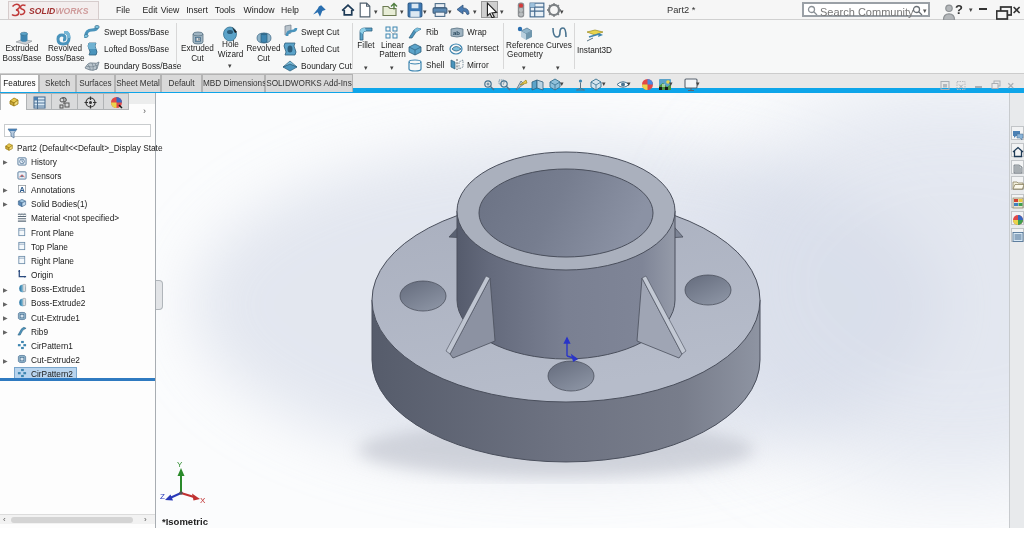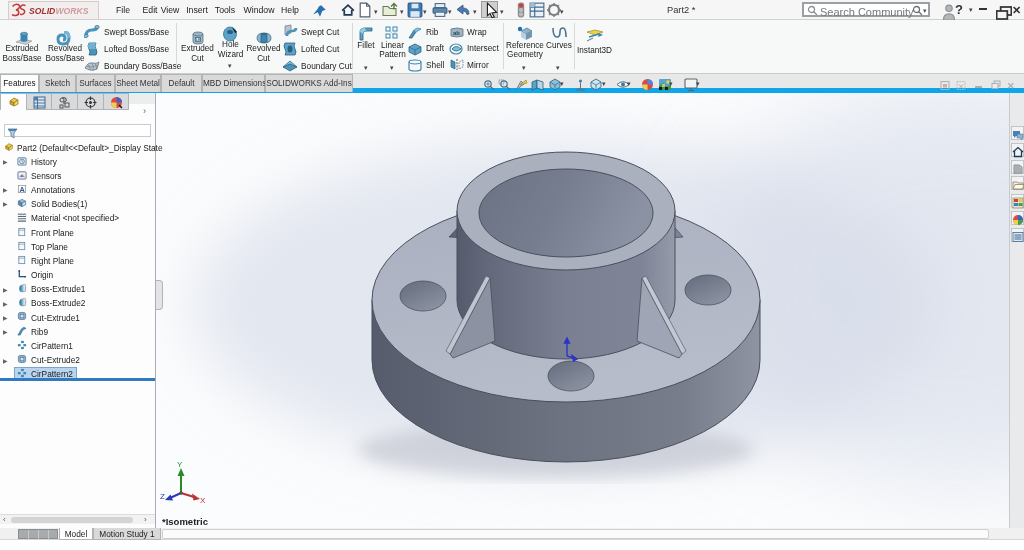--- a/index.html
+++ b/index.html
@@ -643,24 +643,14 @@
           <path d="M6 1 A5 5 0 0 1 11 6 L6 6 Z" fill="#3868c0"></path>
           <path d="M1 6 A5 5 0 0 0 6 11 L6 6 Z" fill="#e8d44c"></path>
           <path d="M6 11 A5 5 0 0 0 11 6 L6 6 Z" fill="#40a050"></path>
         </svg></div>
     <div class="rico" style="top:135px;"><svg width="12" height="12" viewBox="0 0 12 12">
           <rect x="1" y="1.5" width="10" height="9" fill="#d8e8f4" stroke="#44698e" stroke-width="0.8"></rect>
           <path d="M2.5 4 H9.5 M2.5 6 H9.5 M2.5 8 H9.5" stroke="#44698e" stroke-width="1"></path>
         </svg></div>
   </div>
 
-  <div id="btabs">
-    <div class="abs" style="left:162px; top:1px; width:827px; height:10px; background:#fbfbfc; border:1px solid #cfcfcf; border-radius:2px;"></div>
-    <div class="abs" style="left:18px; top:1px; width:40px; height:10px; background:#a8abad; border:1px solid #8a8d8f;">
-      <div class="abs" style="left:9px; top:0; width:1px; height:10px; background:#c8cacb;"></div>
-      <div class="abs" style="left:19px; top:0; width:1px; height:10px; background:#c8cacb;"></div>
-      <div class="abs" style="left:29px; top:0; width:1px; height:10px; background:#c8cacb;"></div>
-    </div>
-    <div class="btab" style="left:59px; width:34px; background:#fdfdfd; border:1px solid #b3b3b3; border-top:none;">Model</div>
-    <div class="btab" style="left:93px; width:68px; background:#d9d9d9; border:1px solid #b3b3b3; border-top:none;">Motion Study 1</div>
-  </div>
 
 </div>
 
 </body></html>

